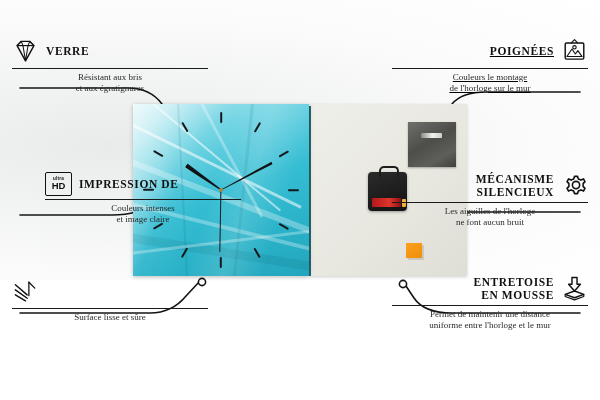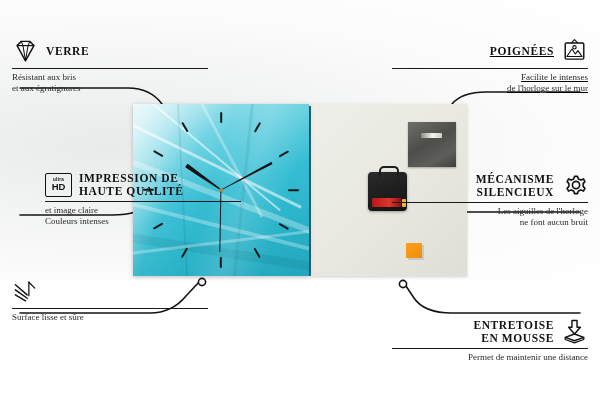--- a/index.html
+++ b/index.html
@@ -23,20 +23,21 @@
   .ftitle{
     font-family:"Liberation Serif",serif;
     font-weight:bold;letter-spacing:.6px;
     font-size:11.5px;line-height:13px;color:#111;
     text-transform:uppercase;
   }
   .rule{height:1px;background:#1a1a1a;margin:3px 0 3px 0;width:100%;}
   .fsub{
     font-size:9px;line-height:10.6px;color:#2a2a2a;
     font-family:"Liberation Serif",serif;
+    text-align:center;
   }
   .icon{width:27px;height:27px;flex:0 0 27px;display:block;}
   .icon svg{display:block;width:27px;height:27px;}
 
   
   .hdbox{
     width:25px;height:22px;border:1.6px solid #111;border-radius:2px;
     display:flex;flex-direction:column;align-items:center;justify-content:center;
     flex:0 0 25px;
   }
@@ -201,26 +202,25 @@
   </div>
 
   <div class="feat left" style="top:172px;margin-left:33px;">
     <div class="head">
       <span class="hdbox">
         <span class="u">ultra</span>
         <span class="h">HD</span>
       </span>
       <span class="titlewrap">
         <div class="ftitle">IMPRESSION DE</div>
-        <div class="ftitle">HAUTE QUALITÉ</div>
-      </span>
-    </div>
-    <div class="rule"></div>
+      </span>
+    </div>
+    <div class="rule"></div>
+    <div class="fsub">Couleurs intenses</div>
     <div class="fsub">et image claire</div>
-    <div class="fsub">Couleurs intenses</div>
   </div>
 
   <div class="feat left" style="top:278px;">
     <div class="head">
       <span class="icon">
         <svg viewBox="0 0 32 32" fill="none" stroke="#111" stroke-width="1.7" stroke-linecap="round">
           <path d="M4 8 L18 20"></path>
             <path d="M4 14 L18 24"></path>
             <path d="M4 20 L16 27"></path>
           <path d="M20 5 L20 21" stroke-width="1.5"></path>
@@ -240,21 +240,21 @@
           <rect x="5" y="6" width="22" height="19" rx="1.5"></rect>
           <path d="M7 22 L13 13 L17 19 L20 15 L25 22 Z" stroke-width="1.3"></path>
           <circle cx="16" cy="11" r="2" stroke-width="1.3"></circle>
         </svg>
       </span>
       <span class="titlewrap">
         <div class="ftitle">POIGNÉES</div>
       </span>
     </div>
     <div class="rule"></div>
-    <div class="fsub">Facilite le intenses</div>
+    <div class="fsub">Couleurs le montage</div>
     <div class="fsub">de l'horloge sur le mur</div>
   </div>
 
   <div class="feat right" style="top:172px;">
     <div class="head">
       <span class="icon">
         <svg viewBox="0 0 32 32" fill="none" stroke="#111" stroke-width="1.9" stroke-linejoin="round">
           <path d="M19.6 5.2 L20.6 8.4 L23.6 9.6 L26.6 8.2 L28.4 11.4 L26.2 13.8 L26.2 17
                    L28.4 19.4 L26.6 22.6 L23.6 21.2 L20.6 22.4 L19.6 25.6 L16 25.6 L15 22.4
                    L12 21.2 L9 22.6 L7.2 19.4 L9.4 17 L9.4 13.8 L7.2 11.4 L9 8.2 L12 9.6
@@ -265,31 +265,32 @@
       <span class="titlewrap">
         <div class="ftitle">MÉCANISME</div>
         <div class="ftitle">SILENCIEUX</div>
       </span>
     </div>
     <div class="rule"></div>
     <div class="fsub">Les aiguilles de l'horloge</div>
     <div class="fsub">ne font aucun bruit</div>
   </div>
 
-  <div class="feat right" style="top:275px;margin-top:43px;">
+  <div class="feat right" style="top:275px;">
     <div class="head">
       <span class="icon">
         <svg viewBox="0 0 32 32" fill="none" stroke="#111" stroke-width="1.7" stroke-linejoin="round">
           <path d="M13 3 L19 3 L19 11 L23 11 L16 19 L9 11 L13 11 Z"></path>
           <path d="M16 19 L27 23 L16 27 L5 23 Z"></path>
           <path d="M5 23 L5 25.5 L16 29.5 L27 25.5 L27 23" stroke-width="1.4"></path>
         </svg>
       </span>
       <span class="titlewrap">
         <div class="ftitle">ENTRETOISE</div>
         <div class="ftitle">EN MOUSSE</div>
       </span>
     </div>
     <div class="rule"></div>
     <div class="fsub">Permet de maintenir une distance</div>
+    <div class="fsub">uniforme entre l'horloge et le mur</div>
   </div>
 
 </div>
 
 </body></html>

